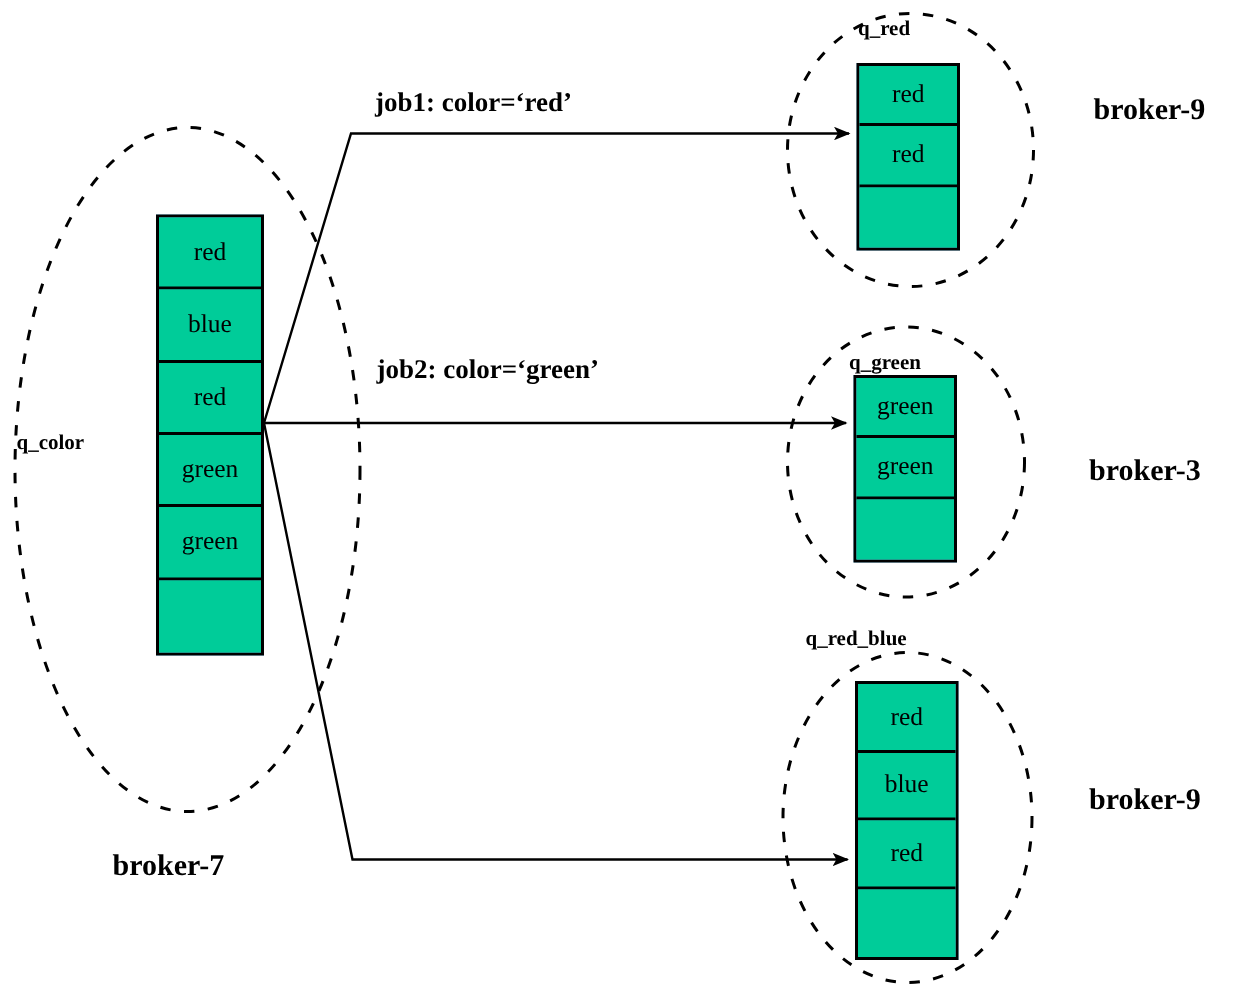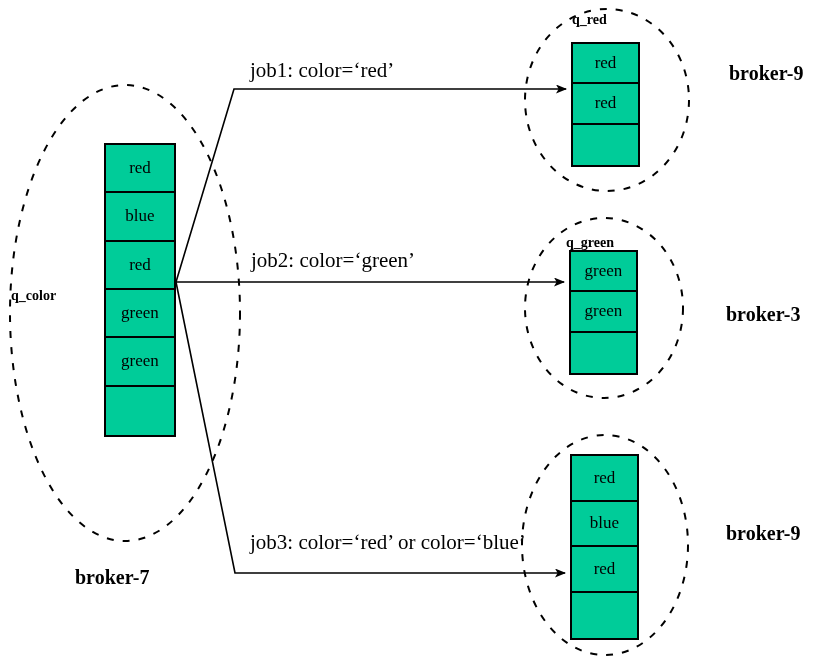--- a/index.html
+++ b/index.html
@@ -54,22 +54,22 @@
     position: absolute;
     font-family: "Liberation Serif", "DejaVu Serif", serif;
     font-weight: bold;
     font-size: 20px;
     color: #000000;
     white-space: nowrap;
   }
   .job-label {
     position: absolute;
     font-family: "Liberation Serif", "DejaVu Serif", serif;
-    font-weight: normal;
-    font-size: 21px;
+    font-weight: bold;
+    font-size: 18px;
     color: #000000;
     white-space: nowrap;
   }
 </style>
 </head>
 <body>
 
 <div id="canvas">
 
   <svg class="layer" viewBox="0 0 839 667">
@@ -120,29 +120,29 @@
   <div class="qtitle" style="left:566px; top:219px;margin-top:16px;">q_green</div>
 
   <div class="queue" id="q-green" style="left:569px; top:250px; width:69px; height:125px;">
       <div class="cell" style="height: 33.3333%;">green</div>
       <div class="cell" style="height: 33.3333%;">green</div>
       <div class="cell last" style="height: 33.3333%;"></div>
     </div>
 
   <div class="broker-label" style="left:726px; top:282px;margin-top:21px;">broker-3</div>
 
+  <div class="qtitle" style="left:537px; top:419px;">q_red_blue</div>
 
   <div class="queue" id="q-red-blue" style="left:570px; top:454px; width:69px; height:186px;">
       <div class="cell" style="height: 25%;">red</div>
       <div class="cell" style="height: 25%;">blue</div>
       <div class="cell" style="height: 25%;">red</div>
       <div class="cell last" style="height: 25%;"></div>
     </div>
 
   <div class="broker-label" style="left:726px; top:522px;">broker-9</div>
 
   <div class="job-label" style="left:250px; top:58px;">job1:  color=‘red’</div>
 
-  <div class="job-label" style="left:251px; top:248px;">job2:  color=‘green’</div>
+  <div class="job-label" style="left:251px; top:236px;">job2:  color=‘green’</div>
 
-  <div class="job-label" style="left:250px; top:530px;">job3:  color=‘red’  or  color=‘blue’</div>
 
 </div>
 
 </body></html>

